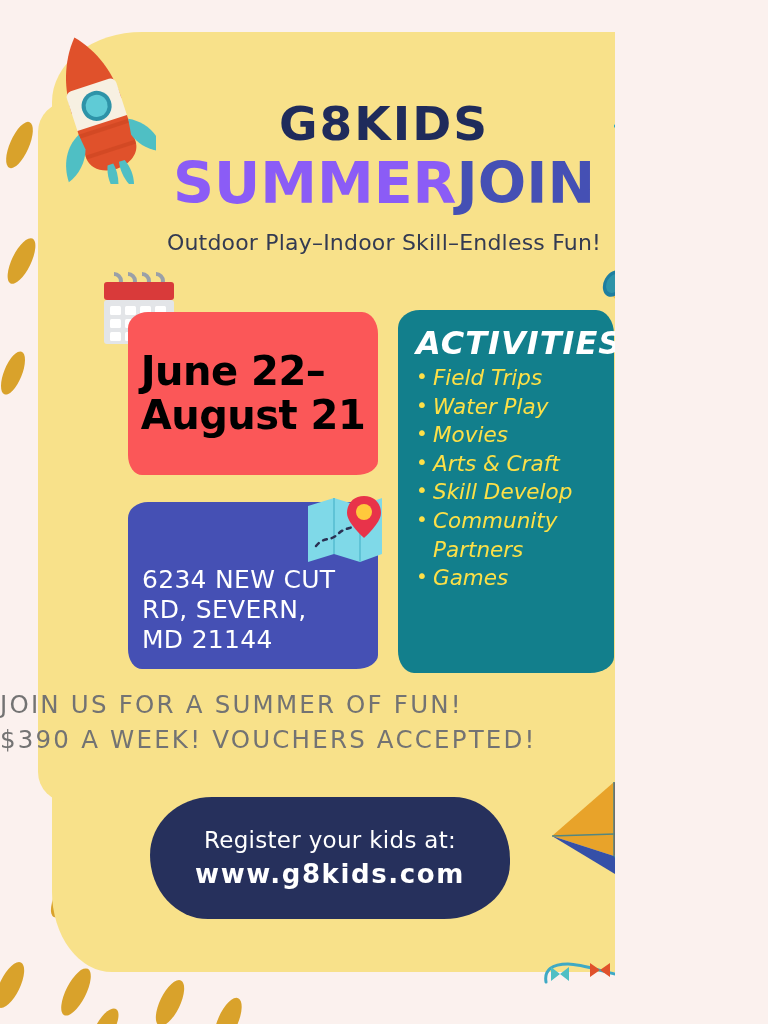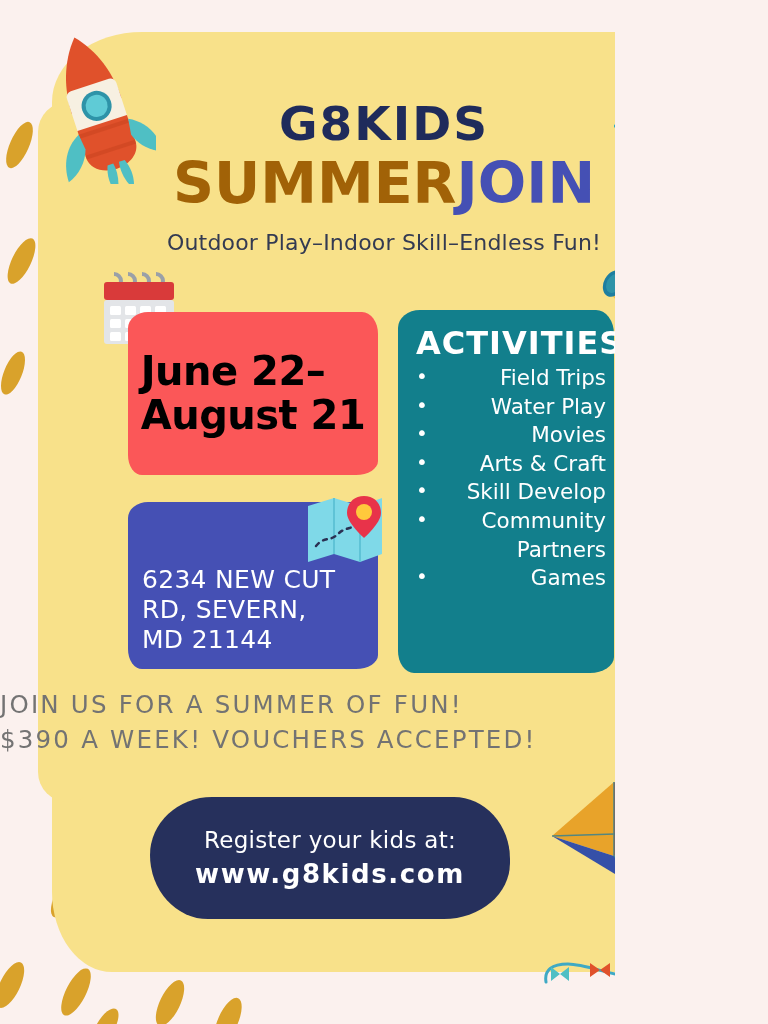--- a/index.html
+++ b/index.html
@@ -59,21 +59,21 @@
   }
   .title-camp {
     text-align:center;
     font-weight:bold;
     font-size:57px;
     letter-spacing:0px;
     line-height:1;
     margin-top:8px;
     white-space:nowrap;
   }
-  .t-summer { color:#a16207; }
+  .t-summer { color:#8b5cf6; }
   .t-camp   { color:#4550B4; }
   .tagline {
     text-align:center;
     font-size:22px;
     color:#333A52;
     margin-top:18px;
     letter-spacing:.2px;
   }
 
   
@@ -105,30 +105,31 @@
     color:#fff; font-size:25px; line-height:1.2;
     letter-spacing:.3px;
   }
 
   .act-box {
     position:absolute; left:398px; top:310px;
     width:216px; height:363px;
     background:#127F8C;
     border-radius:22px 18px 24px 16px / 18px 24px 16px 22px;
     padding:14px 8px 0 18px;
+    font-style:italic;
   }
   .act-title {
     color:#fff; font-weight:bold; font-size:32px;
     letter-spacing:1px; margin-bottom:2px;
   }
   .act-list { list-style:none; }
   .act-list li {
-    color:#ffffff; font-size:21.5px;
+    color:#fde047; font-size:21.5px;
     line-height:1.33;
-    position:relative; padding-left:17px;text-align:right;
+    position:relative; padding-left:17px;
   }
   .act-list li::before{
     content:"•"; position:absolute; left:0; top:-1px;
     font-size:20px;
   }
   .act-list li.cont::before { content:""; }
 
   
   .join {
     position:absolute; left:0; top:688px; width:768px;

